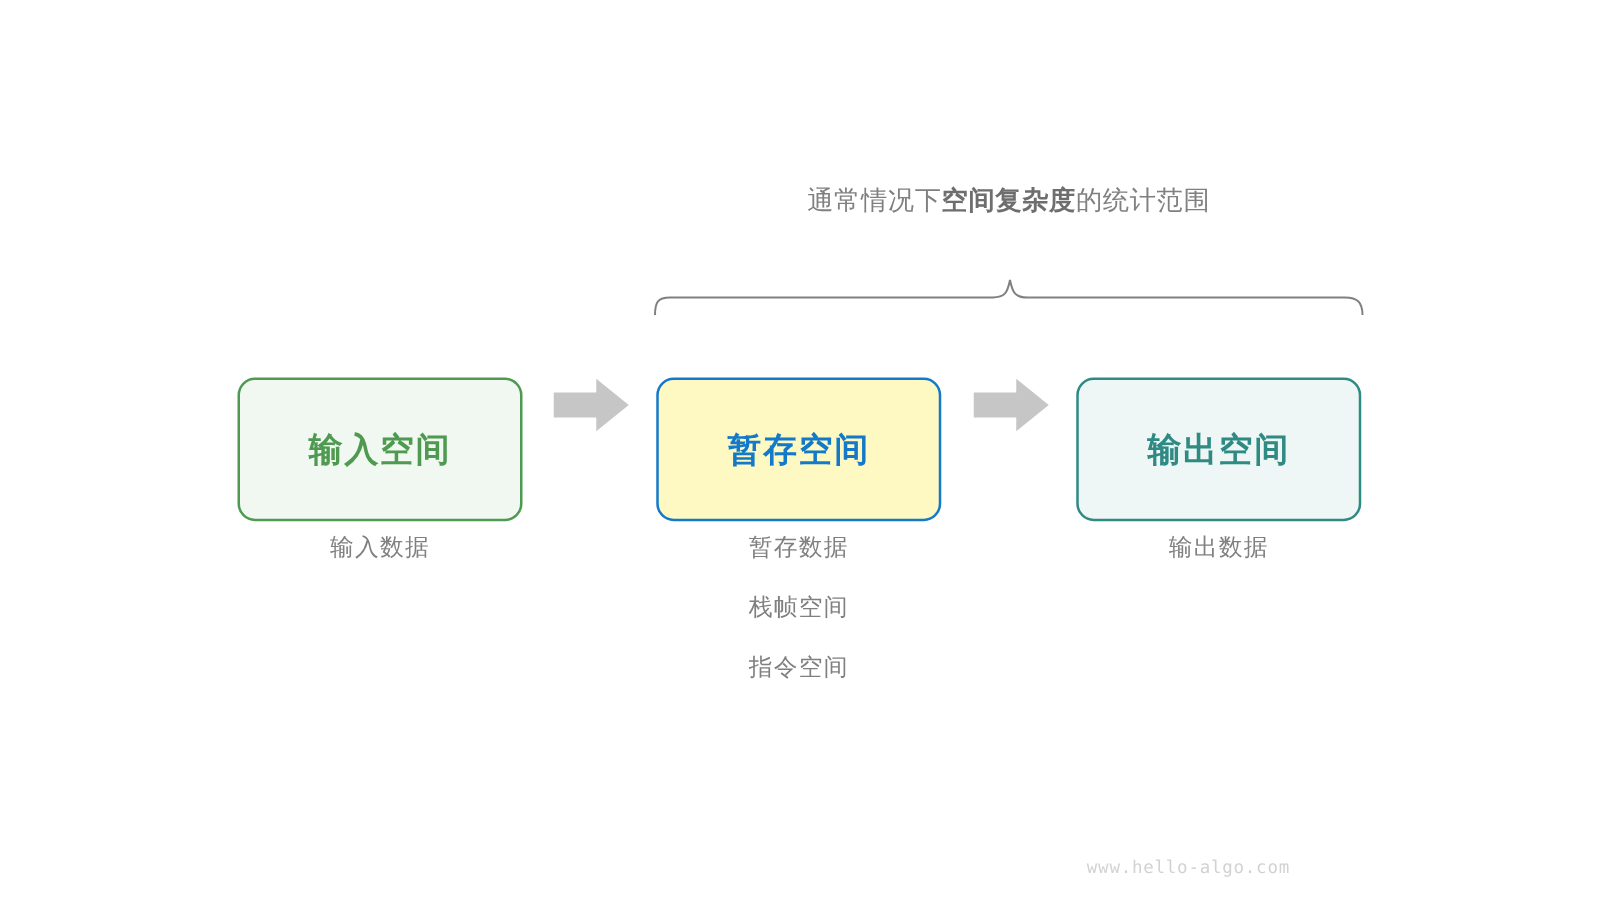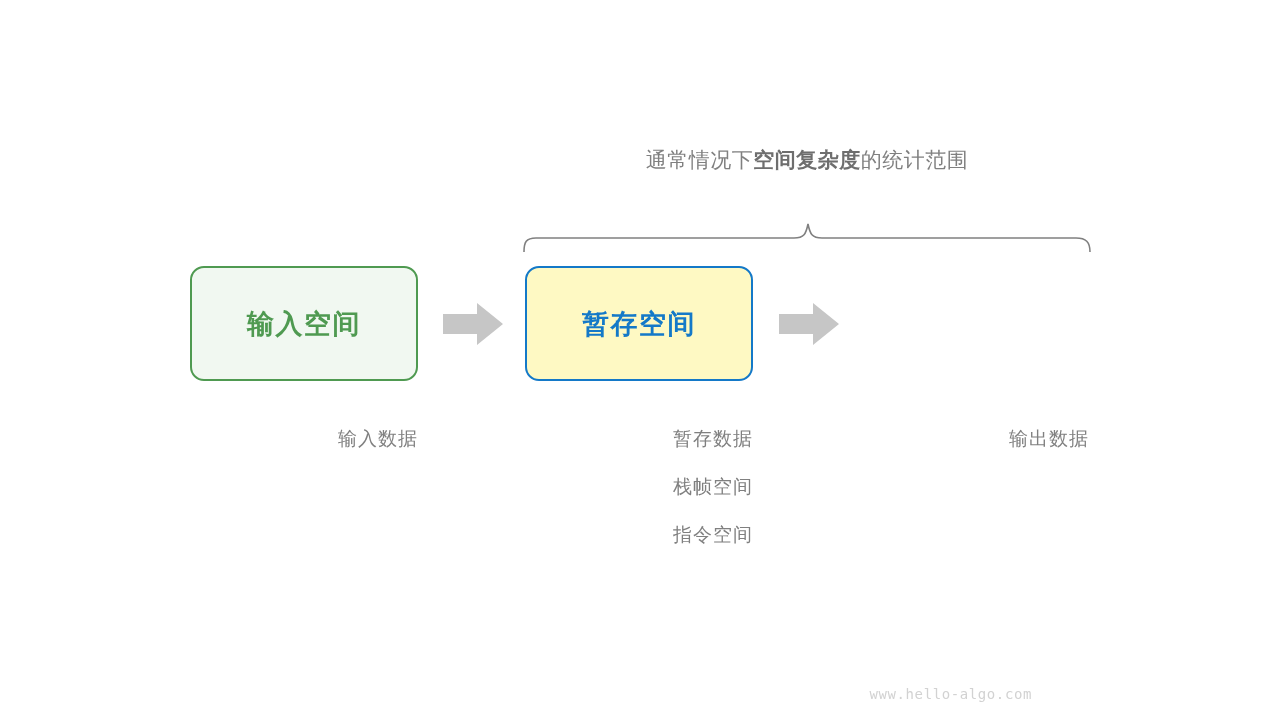--- a/index.html
+++ b/index.html
@@ -55,20 +55,21 @@
     box-sizing: border-box;
     border-radius: 14px;
     border-style: solid;
     border-width: 2px;
     display: flex;
     align-items: center;
     justify-content: center;
     font-size: 27px;
     font-weight: bold;
     letter-spacing: 1.5px;
+    margin-top: 36px;
   }
 
   #box-input {
     left: 190px;
     top: 266px;
     width: 228px;
     height: 115px;
     border-color: #4f9a51;
     background: #f1f8f1;
     color: #4f9a51;
@@ -97,21 +98,21 @@
     position: absolute;
     width: 64px;
     height: 46px;
   }
   #arrow-1 { left: 441px; top: 301px; }
   #arrow-2 { left: 777px; top: 301px; }
 
   
   .caption-col {
     position: absolute;
-    text-align: right;
+    text-align: center;
     font-size: 19px;
     color: #808080;
     letter-spacing: 1px;
   }
   .caption-col .line {
     line-height: 48px;
     white-space: nowrap;
   }
   #captions-input  { left: 190px; top: 415px; width: 228px; }
   #captions-temp   { left: 525px; top: 415px; width: 228px; }
@@ -157,20 +158,23 @@
   </svg>
 
   <div class="box" id="box-temp">
     <span>暂存空间</span>
   </div>
 
   <svg class="arrow-svg" id="arrow-2" viewBox="0 0 64 46">
     <path d="M 2 13 L 36 13 L 36 2 L 62 23 L 36 44 L 36 33 L 2 33 Z" fill="#c6c6c6"></path>
   </svg>
 
+  <div class="box" id="box-output">
+    <span>输出空间</span>
+  </div>
 
   <div class="caption-col" id="captions-input">
     <div class="line">输入数据</div>
   </div>
 
   <div class="caption-col" id="captions-output">
     <div class="line">输出数据</div>
   </div>
 
   <div class="caption-col" id="captions-temp">

